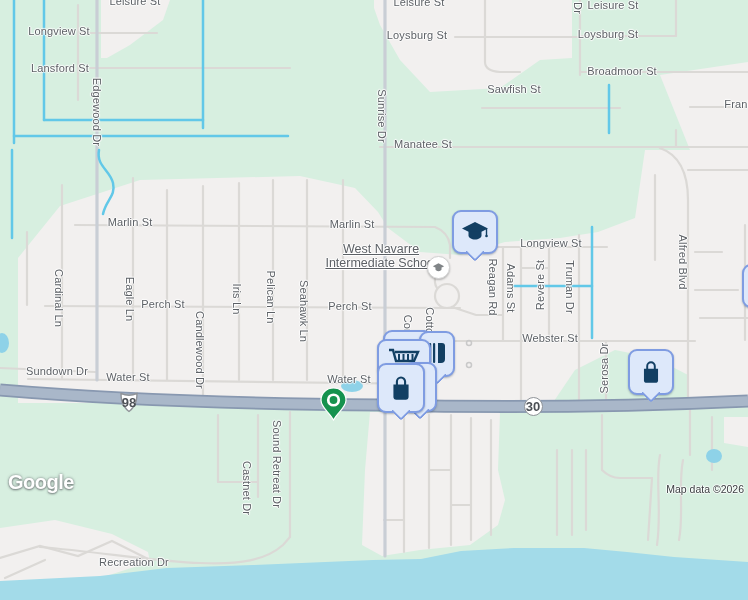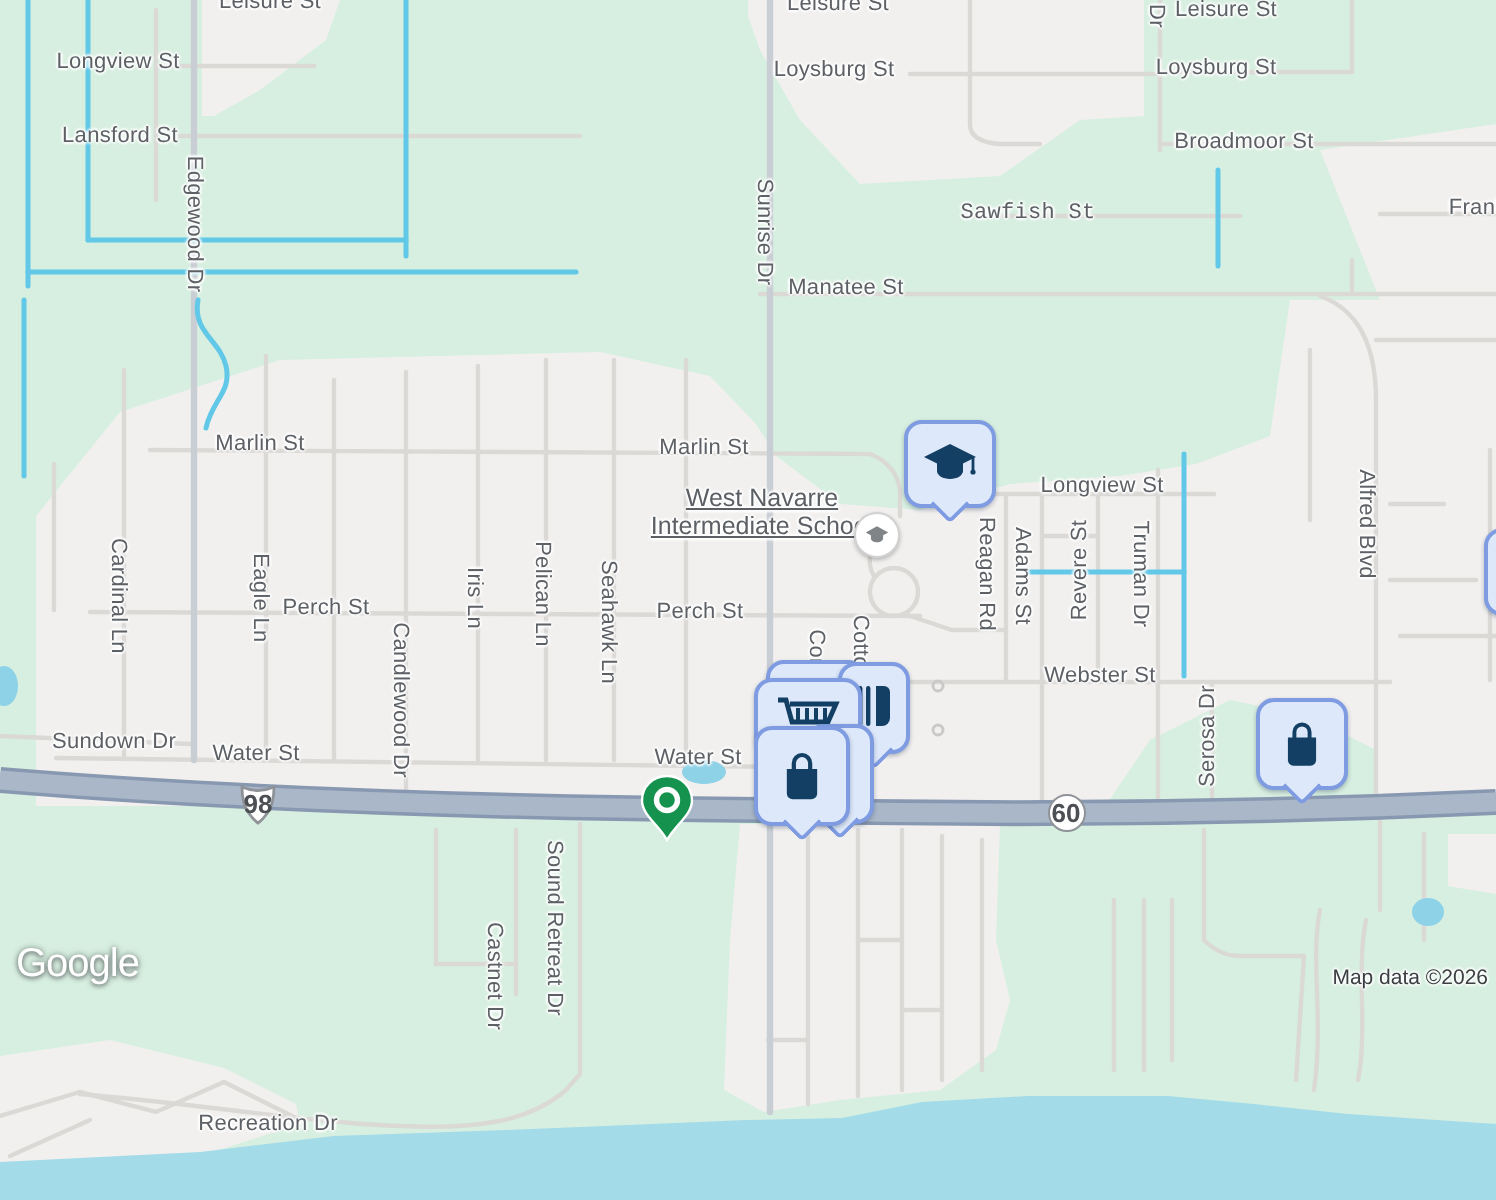--- a/index.html
+++ b/index.html
@@ -31,21 +31,21 @@
 
   .shield{position:absolute;transform:translate(-50%,-50%);display:flex;align-items:center;justify-content:center;}
   .shield .num{position:absolute;font-size:13px;font-weight:bold;color:#4c5055;}
   #shield-30 .disc{width:17px;height:17px;background:#fff;border:1.5px solid #8f9398;border-radius:50%;
       display:flex;align-items:center;justify-content:center;}
 
   .circle-poi{position:absolute;width:21px;height:21px;border-radius:50%;background:#fff;
       border:1px solid #d2d2d2;box-shadow:0 1px 2px rgba(0,0,0,.25);
       display:flex;align-items:center;justify-content:center;}
 
-  #google-logo{position:absolute;left:8px;bottom:4px;font-size:20px;font-weight:400;color:#ffffff;
+  #google-logo{position:absolute;left:8px;bottom:4px;font-size:20px;font-weight:700;color:#ffffff;
       letter-spacing:-.5px;
       text-shadow:0 0 3px rgba(95,99,104,.75),0 1px 2px rgba(60,64,67,.55);}
   #attribution{position:absolute;right:4px;bottom:3px;font-size:10.5px;color:#3c4043;
       text-shadow:-1px 0 1px #fff,1px 0 1px #fff,0 -1px 1px #fff,0 1px 1px #fff;margin-left:20px;}
 </style>
 </head>
 <body>
 
 <svg id="map" viewBox="0 0 748 600" xmlns="http://www.w3.org/2000/svg">
 
@@ -176,21 +176,21 @@
   <div id="street-labels">
       <div class="slabel h" style="left: 135px; top: 1px;">Leisure St</div>
       <div class="slabel h" style="left: 419px; top: 2px;">Leisure St</div>
       <div class="slabel h" style="left: 613px; top: 5px;">Leisure St</div>
       <div class="slabel v" style="left: 578px; top: 8px;">Dr</div>
       <div class="slabel h" style="left: 59px; top: 31px;">Longview St</div>
       <div class="slabel h" style="left: 417px; top: 35px;">Loysburg St</div>
       <div class="slabel h" style="left: 608px; top: 34px;">Loysburg St</div>
       <div class="slabel h" style="left: 60px; top: 68px;">Lansford St</div>
       <div class="slabel h" style="left: 622px; top: 71px;">Broadmoor St</div>
-      <div class="slabel h" style="left: 514px; top: 107px; font-family: Liberation Mono, monospace;">Sawfish St</div>
+      <div class="slabel h" style="left: 514px; top: 89px;">Sawfish St</div>
       <div class="slabel h" style="left: 706px; top: 104px; margin-left: 48px;">Frankfort St</div>
       <div class="slabel h" style="left: 423px; top: 144px;">Manatee St</div>
       <div class="slabel v" style="left: 97px; top: 112px;">Edgewood Dr</div>
       <div class="slabel v" style="left: 382px; top: 116px;">Sunrise Dr</div>
       <div class="slabel h" style="left: 130px; top: 222px;">Marlin St</div>
       <div class="slabel h" style="left: 352px; top: 224px;">Marlin St</div>
       <div class="slabel h" style="left: 551px; top: 243px;">Longview St</div>
       <div class="slabel v" style="left: 59px; top: 298px;">Cardinal Ln</div>
       <div class="slabel v" style="left: 130px; top: 299px;">Eagle Ln</div>
       <div class="slabel v" style="left: 237px; top: 299px;">Iris Ln</div>
@@ -217,21 +217,21 @@
     </div>
 
   <div class="shield" id="shield-98" style="left:129px;top:402px;width:22px;height:23px;">
     <svg width="22" height="23" viewBox="0 0 22 23">
       <path d="M3,3 Q11,6.5 19,3 Q19,11 16,15.5 Q13.4,19.4 11,21 Q8.6,19.4 6,15.5 Q3,11 3,3 Z" fill="#ffffff" stroke="#8f9398" stroke-width="1.4"></path>
     </svg>
     <span class="num">98</span>
   </div>
   <div class="shield" id="shield-30" style="left:533px;top:406px;width:20px;height:20px;">
     <span class="disc"></span>
-    <span class="num">60</span>
+    <span class="num">30</span>
   </div>
 
   <div class="place-label" id="school-label" style="left:381px;top:256px;">
     <span class="ln">West Navarre</span>
     <span class="ln">Intermediate School</span>
   </div>
   <div class="circle-poi" style="left:427px;top:256px;">
     <svg width="13" height="11" viewBox="0 0 30 24">
       <path d="M15 2 L28 9 L15 16 L2 9 Z" fill="#808487"></path>
       <path d="M8 12 v4 c0 2.4 3.2 4.4 7 4.4 s7 -2 7 -4.4 v-4" fill="#808487"></path>

